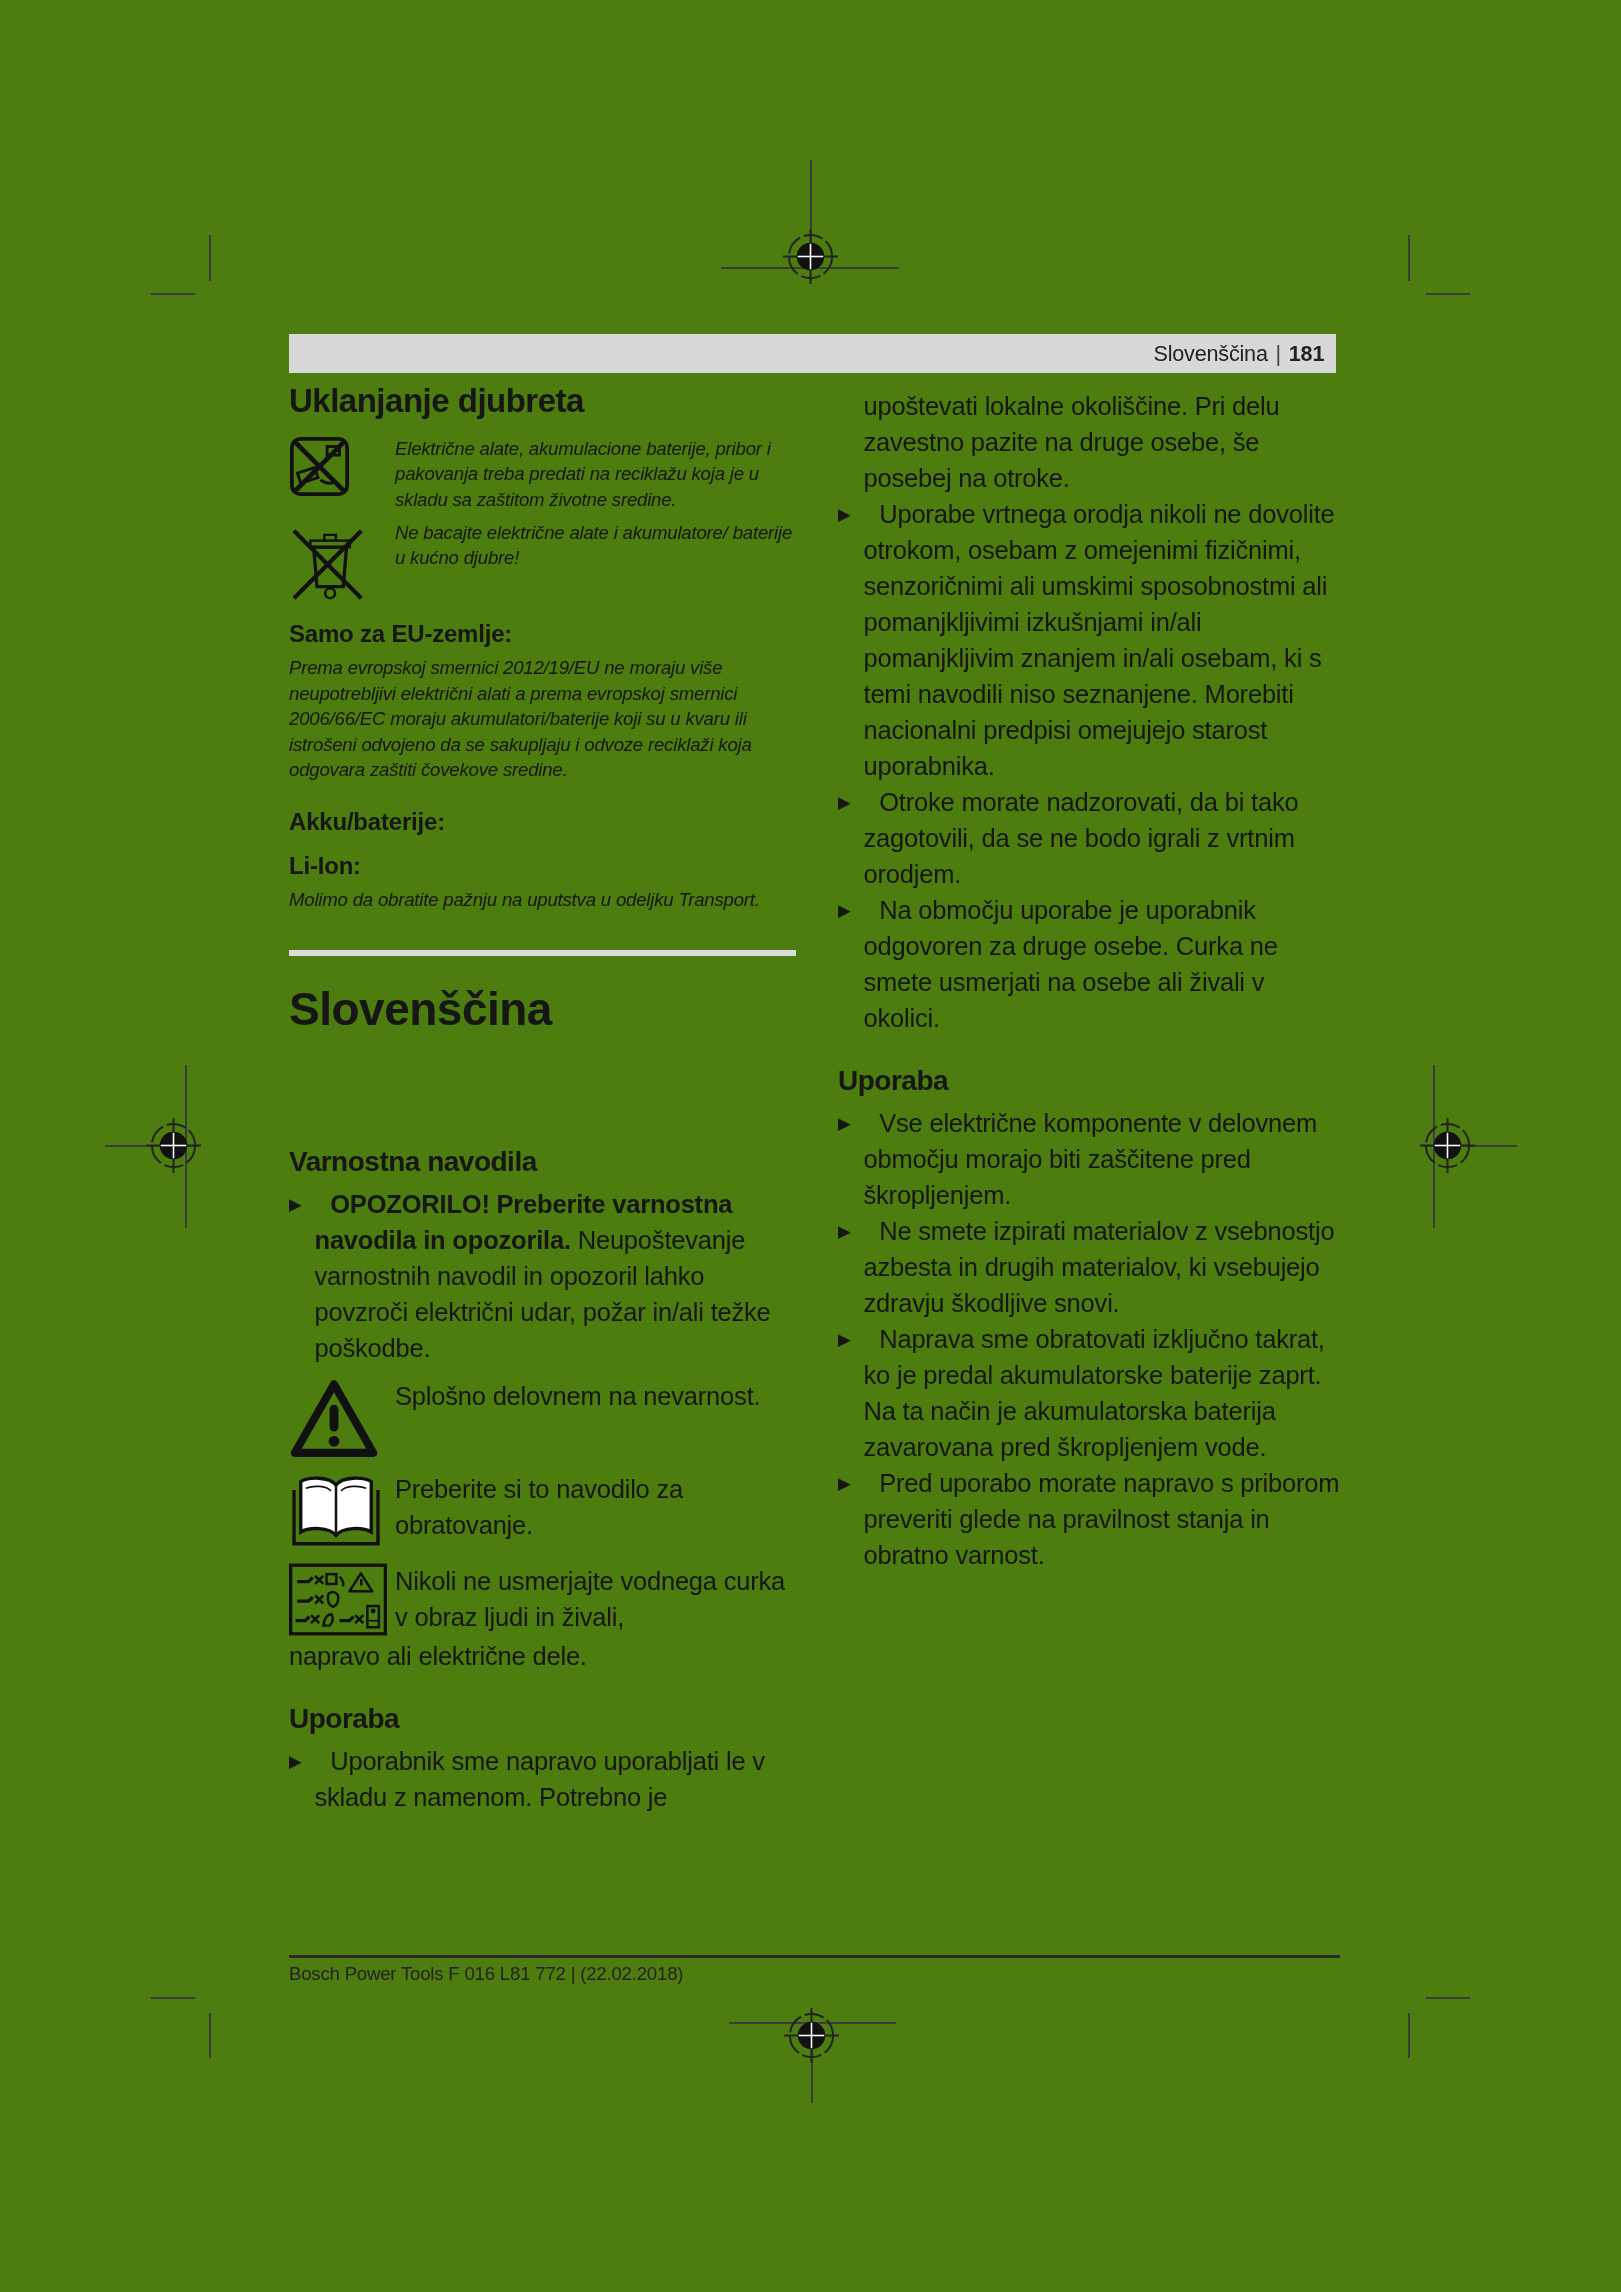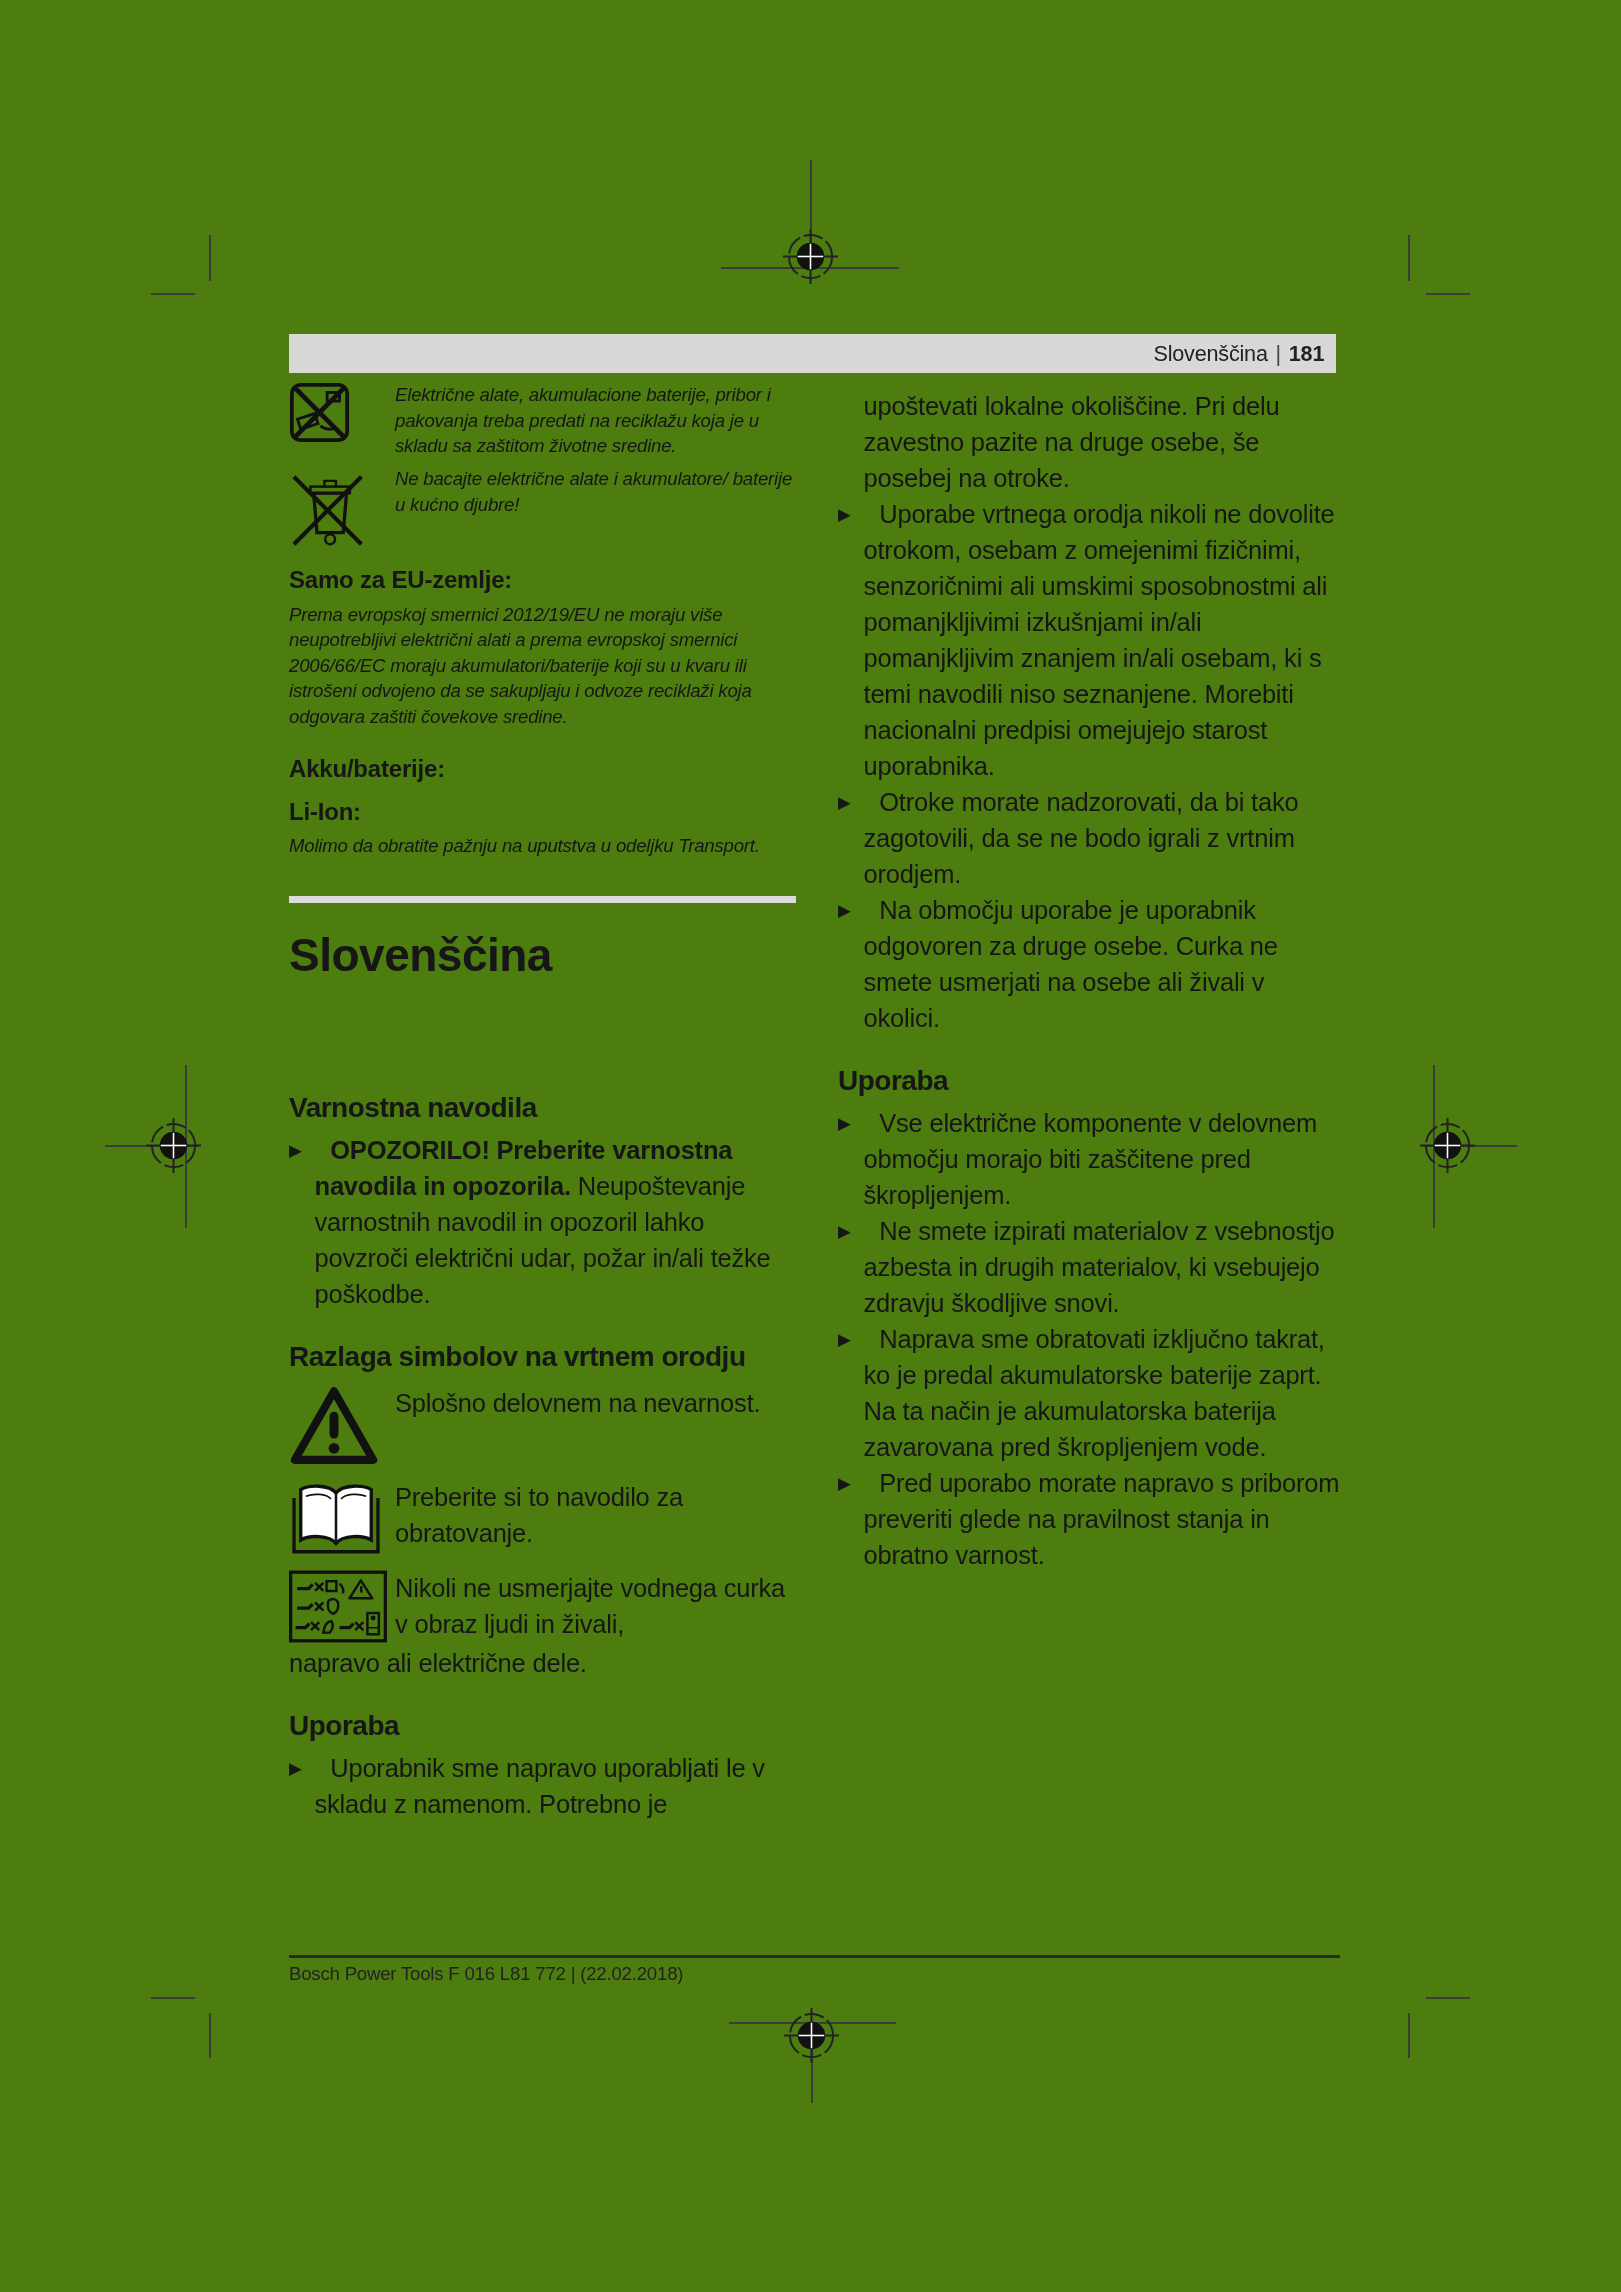--- a/index.html
+++ b/index.html
@@ -109,20 +109,21 @@
   </svg>
 
   <div class="header-bar">
     <span>Slovenščina</span>
     <span class="sep">|</span>
     <b>181</b>
   </div>
 
   <div class="col col-left">
 
+    <h1 class="small-h1">Uklanjanje djubreta</h1>
 
     <div class="icon-row">
       <div class="icon-cell">
         <svg width="61" height="61" viewBox="0 0 64 64">
           <rect x="3" y="3" width="58" height="58" rx="9" fill="none" stroke="#111" stroke-width="4"></rect>
           <rect x="40" y="11" width="13" height="9" fill="none" stroke="#111" stroke-width="3"></rect>
           <rect x="10" y="36" width="19" height="11" transform="rotate(-18 19 41)" fill="none" stroke="#111" stroke-width="3"></rect>
           <path d="M33 46 q8 6 16 2" fill="none" stroke="#111" stroke-width="3"></path>
           <line x1="7" y1="7" x2="57" y2="57" stroke="#111" stroke-width="5"></line>
           <line x1="57" y1="7" x2="7" y2="57" stroke="#111" stroke-width="5"></line>
@@ -156,21 +157,20 @@
 
     <h1 class="big-h1">Slovenščina</h1>
 
     <h2 class="gap-varnostna">Varnostna navodila</h2>
 
     <p class="bodytext bullet after-h2">
       <span class="marker">▶</span><b>OPOZORILO! Preberite varnostna navodila in opozorila.</b>
       <span>Neupoštevanje varnostnih navodil in opozoril lahko povzroči električni udar, požar in/ali težke poškodbe.</span>
     </p>
 
-    <h2 class="sect-gap">Razlaga simbolov na vrtnem orodju</h2>
 
     <div class="sym-row">
       <div class="icon-cell">
         <svg width="90" height="82" viewBox="0 0 100 92">
           <path d="M50 7 L94 84 L6 84 Z" fill="none" stroke="#111" stroke-width="9" stroke-linejoin="round"></path>
           <rect x="45" y="30" width="10" height="30" rx="5" fill="#111"></rect>
           <circle cx="50" cy="71" r="6" fill="#111"></circle>
         </svg>
       </div>
       <p class="bodytext">Splošno delovnem na nevarnost.</p>

